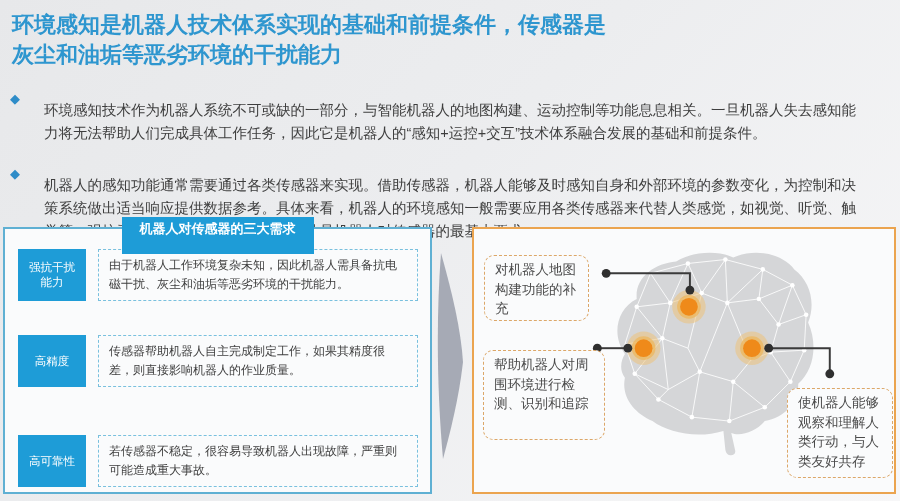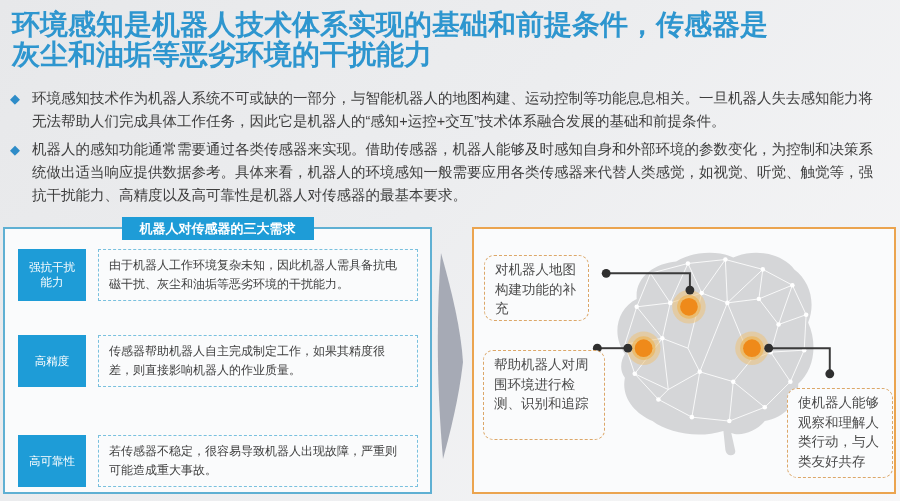--- a/index.html
+++ b/index.html
@@ -1,30 +1,30 @@
 <!DOCTYPE html>
 <html><head>
 <meta charset="utf-8">
 <style>
   html,body{margin:0;padding:0;background:#d8d9dc;font-family:"Liberation Sans","DejaVu Sans",sans-serif;}
   .stage{position:relative;width:900px;height:501px;overflow:hidden;
          background:linear-gradient(135deg,#e7e8ea 0%,#ecedef 45%,#f7f7f8 100%);}
   
   .title{position:absolute;left:12px;top:10px;width:760px;
-         font-size:28px;font-weight:bold;line-height:30px;color:#2e96cf;}
+         font-size:22px;font-weight:bold;line-height:30px;color:#2e96cf;}
   .bullets{position:absolute;left:10px;top:87px;width:872px;}
   .bullet{display:flex;align-items:flex-start;margin-bottom:5px;}
   .diamond{flex:0 0 22px;font-size:13px;line-height:23px;color:#2e8cc8;text-align:left;}
-  .bullet p{margin:0;font-size:14.5px;line-height:23px;color:#3e3e3e;}
+  .bullet p{margin:12px;font-size:14.5px;line-height:23px;color:#3e3e3e;}
   
   .panel{position:absolute;top:227px;height:267px;background:#fafbfc;box-sizing:border-box;}
   .panel.left{left:3px;width:429px;border:2px solid #5fb0d3;}
   .panel.right{left:472px;width:424px;border:2px solid #eba44f;}
   .panel-header{position:absolute;top:-12px;left:50%;transform:translateX(-50%);
-                height:23px;line-height:23px;padding:0 18px;white-space:nowrap;
+                height:37px;line-height:23px;padding:0 18px;white-space:nowrap;
                 color:#fff;font-size:13px;font-weight:bold;z-index:3;}
   .panel-header.blue{background:#1e9cd7;}
   .panel-header.orange{background:#f59a23;}
   
   .req-row{position:absolute;left:13px;right:12px;display:flex;align-items:stretch;}
   .req-row.r1{top:20px;min-height:50px;}
   .req-row.r2{top:106px;min-height:52px;}
   .req-row.r3{top:206px;min-height:50px;}
   .req-label{flex:0 0 68px;background:#1e9cd7;color:#fff;font-size:11.5px;line-height:15px;
              display:flex;align-items:center;justify-content:center;text-align:center;padding:8px 5px;box-sizing:border-box;}

